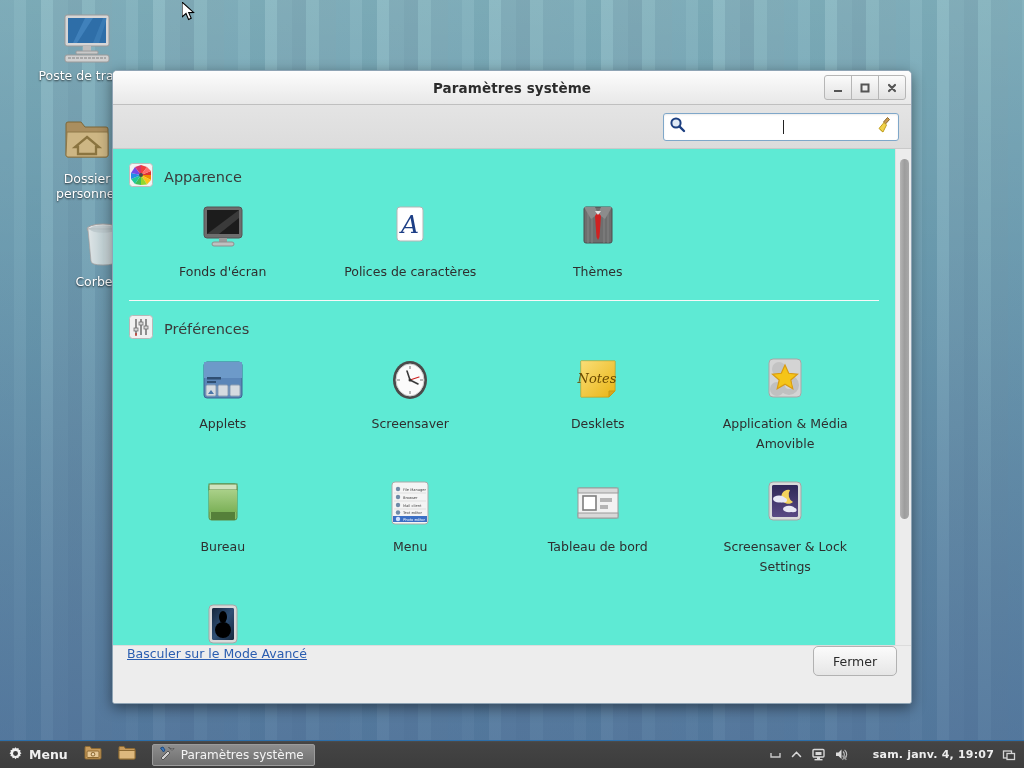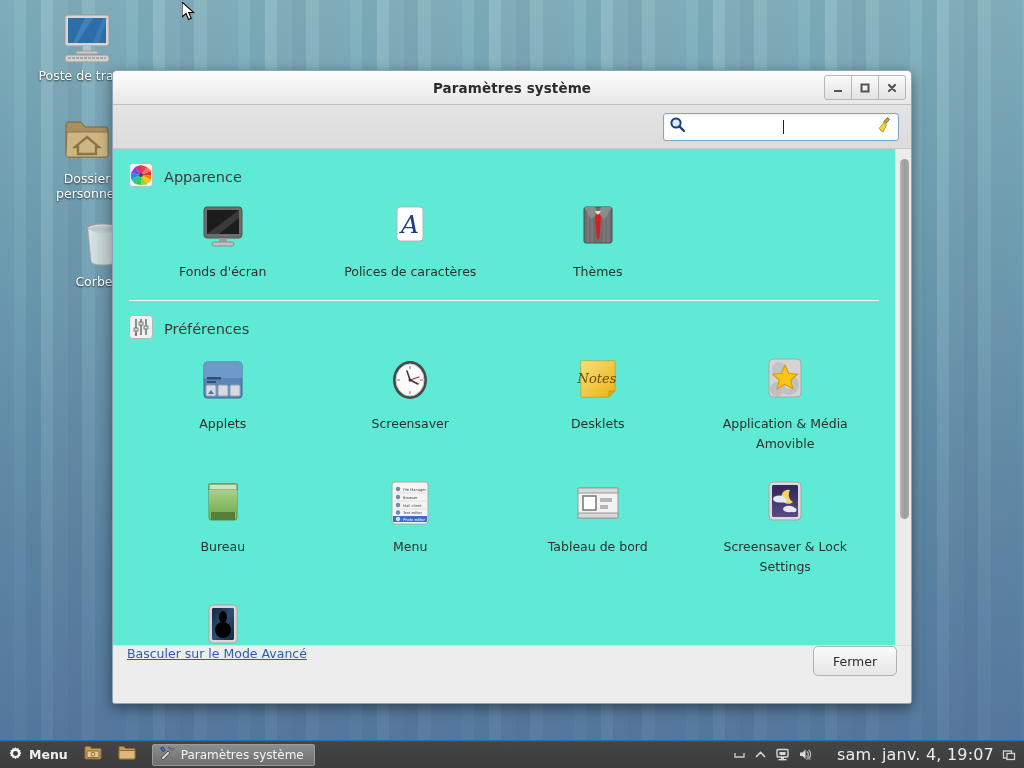--- a/index.html
+++ b/index.html
@@ -199,21 +199,21 @@
     display:flex;align-items:center;gap:6px;
     height: 22px; margin-left: 8px; padding: 0 10px 0 6px;
     background: linear-gradient(to bottom,#8d8d8d,#6f6f6f);
     border:1px solid #9b9b9b; border-radius:2px;
     color:#f4f4f4; font-size:12px;
   }
   #tb-right {
     margin-left:auto; display:flex;align-items:center; gap:8px;
     padding-right: 8px; height:100%;
   }
-  #clock { font-size:16px; font-weight:normal; color:#ededed; letter-spacing:.2px;margin-left:16px; }
+  #clock { font-size:11px; font-weight:bold; color:#ededed; letter-spacing:.2px;margin-left:16px; }
 
   .tray-ico { display:flex;align-items:center;justify-content:center; }
 
   
   #cursor { position:absolute; left:182px; top:2px; }
 </style>
 </head>
 <body>
 
 <div id="desktop">

